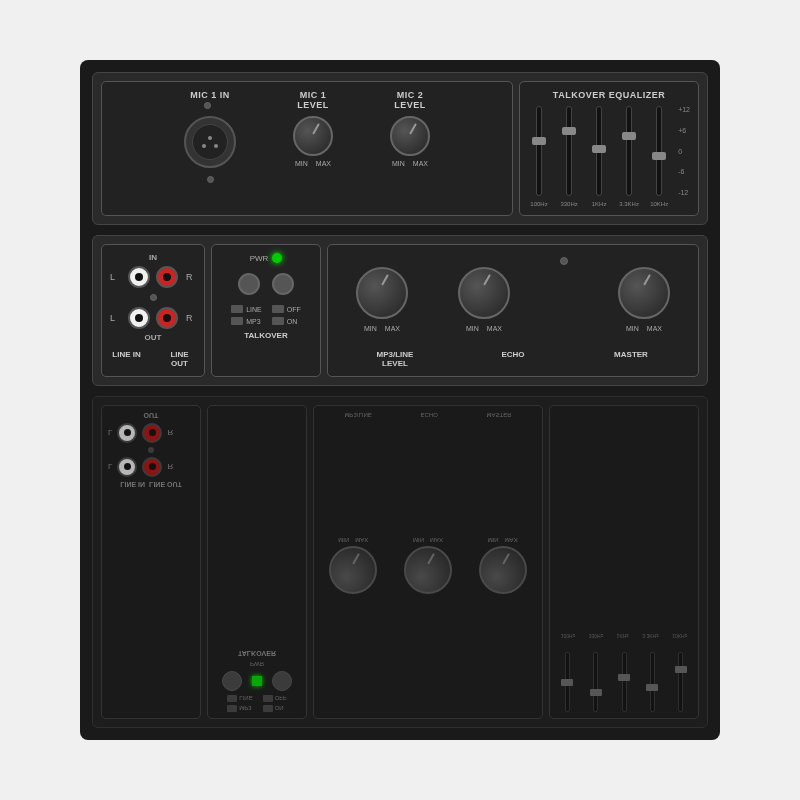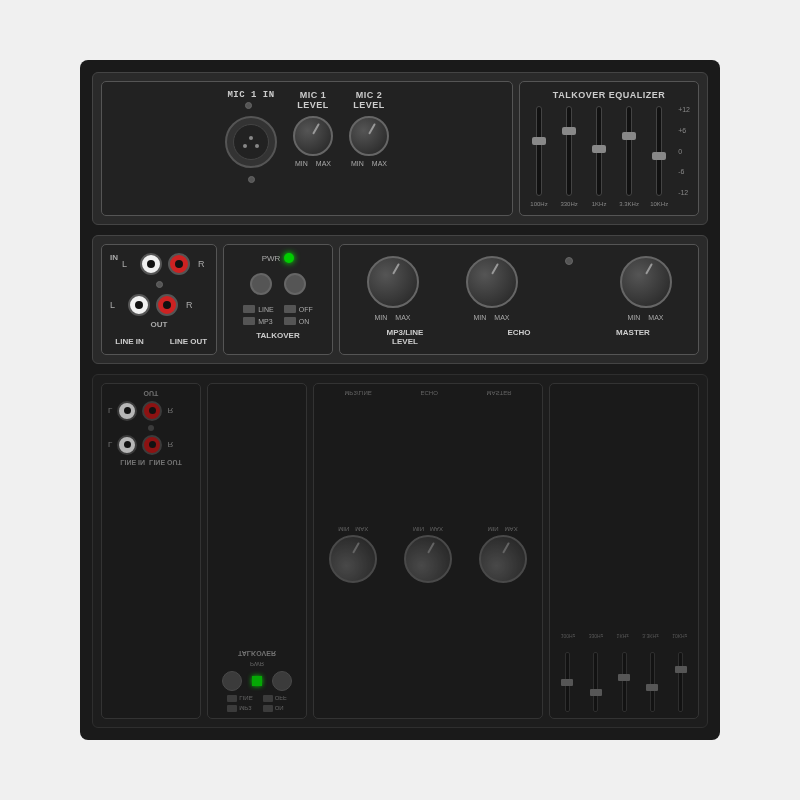--- a/index.html
+++ b/index.html
@@ -43,21 +43,20 @@
       flex-direction: column;
       align-items: center;
       flex: 1;
     }
 
     .mic-input-group {
       display: flex;
       flex-direction: column;
       align-items: center;
       gap: 4px;
-      font-family: Liberation Mono, monospace;
     }
 
     .section-label {
       color: #ccc;
       font-size: 9px;
       font-weight: bold;
       letter-spacing: 0.5px;
       text-align: center;
       margin-bottom: 4px;
     }
@@ -125,20 +124,21 @@
       border-radius: 50%;
       border: 2px solid #666;
     }
 
     
     .knob-group {
       display: flex;
       flex-direction: column;
       align-items: center;
       gap: 2px;
+      margin-left: 41px;
     }
 
     .knob {
       width: 40px;
       height: 40px;
       background: radial-gradient(circle at 35% 35%, #555, #222);
       border-radius: 50%;
       border: 2px solid #666;
       position: relative;
       display: flex;
@@ -598,21 +598,21 @@
         </div>
       </div>
     </div>
 
   </div>
 
   <div class="middle-panel">
 
     <div class="line-section">
 
-      <div style="display:flex; flex-direction:row; gap:4px;">
+      <div style="display:flex; flex-direction:column; gap:4px;">
         <div style="text-align:center; color:#aaa; font-size:8px; font-weight:bold;">IN</div>
         <div class="rca-row">
           <span class="rca-label-side">L</span>
           <div class="rca-pair">
             <div class="rca-connector white">
               <div class="rca-inner"></div>
             </div>
             <div class="rca-connector red">
               <div class="rca-inner"></div>
             </div>

